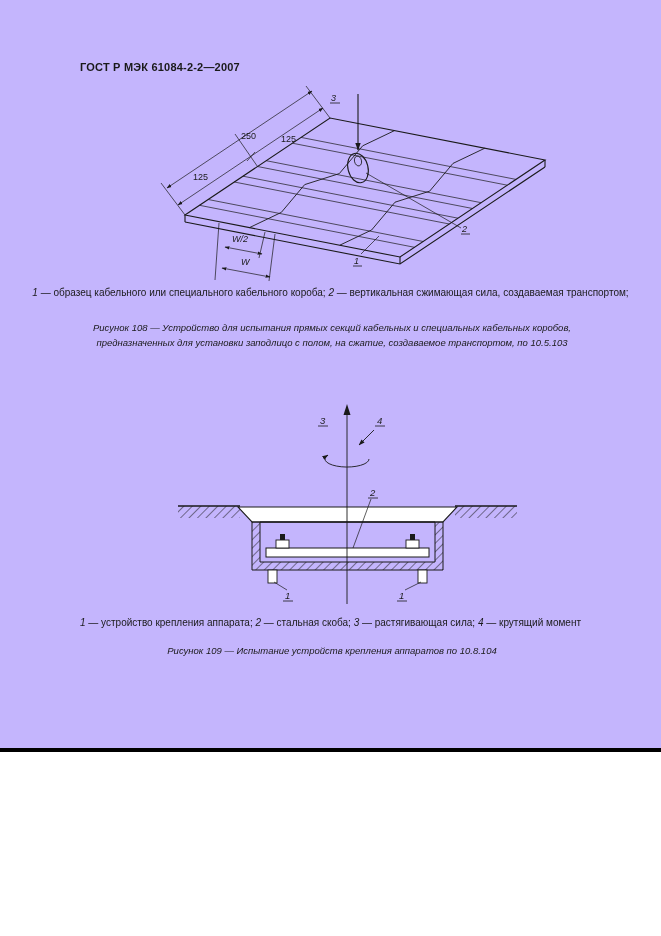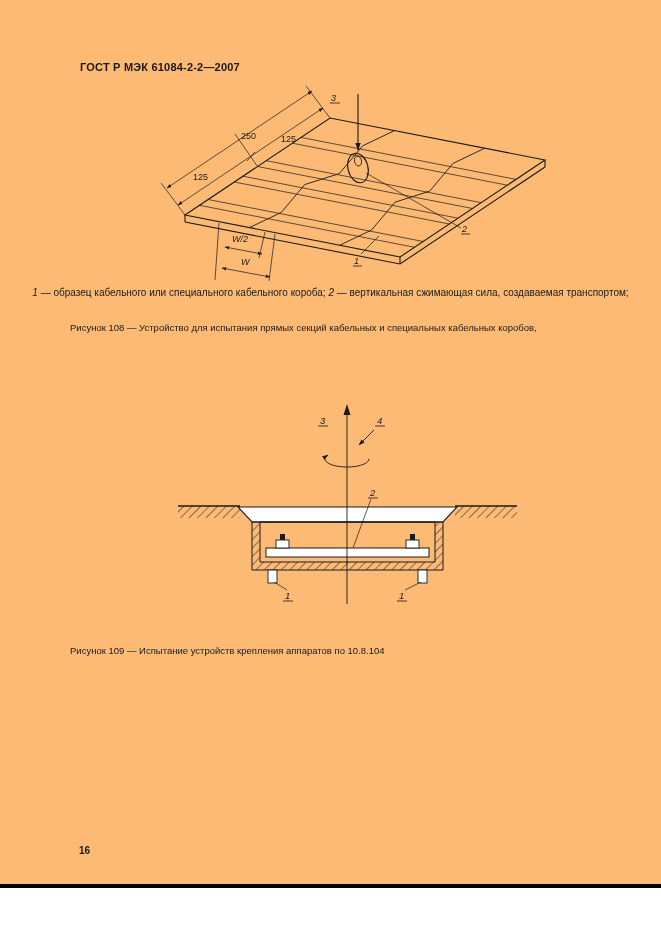--- a/index.html
+++ b/index.html
@@ -1,28 +1,28 @@
 <!DOCTYPE html>
 <html><head>
 <meta charset="utf-8">
 <style>
   * { margin:0; padding:0; box-sizing:border-box; }
   html,body { background:#fff; }
   .page {
-    position:relative; width:661px; height:888px; background:#fdba74;
+    position:relative; width:661px; height:752px; background:#c4b5fd;
     font-family:"Liberation Sans", sans-serif; color:#1a1a1a; overflow:hidden;
   }
   .header { position:absolute; left:80px; top:61px; font-size:11px; font-weight:bold; letter-spacing:.2px; }
   .fig { position:absolute; }
   .fig108 { left:135px; top:82px; width:430px; height:210px; }
   .fig109 { left:160px; top:402px; width:360px; height:215px; }
   .legend { position:absolute; left:30px; right:30px; text-align:center; font-size:10px; line-height:12.5px; }
   .legend108 { top:287px; }
   .legend109 { top:617px; }
-  .caption { position:absolute; left:70px; right:55px; font-size:9.5px; line-height:14.5px; }
+  .caption { position:absolute; left:58px; right:55px; text-align:center; font-size:9.5px; line-height:14.5px;font-style:italic; }
   .caption108 { top:321px; }
   .caption109 { top:644px; }
   .page-number { position:absolute; left:79px; top:845px; font-size:10px;font-weight:bold; }
   .bottom-edge { position:absolute; left:0; bottom:0; width:100%; height:4px; background:#000; }
   svg text { font-family:"Liberation Sans", sans-serif; }
 </style>
 </head>
 <body>
 
 <div class="page">
@@ -101,20 +101,21 @@
       <line x1="218" y1="184" x2="227" y2="184"></line>
     </g>
   </svg>
 
   <div class="legend legend108">
     <div><i>1</i><span> — образец кабельного или специального кабельного короба; </span><i>2</i><span> — вертикальная сжимающая сила, создаваемая транспортом;</span></div>
   </div>
 
   <div class="caption caption108">
     <div>Рисунок 108 — Устройство для испытания прямых секций кабельных и специальных кабельных коробов,</div>
+    <div>предназначенных для установки заподлицо с полом, на сжатие, создаваемое транспортом, по 10.5.103</div>
   </div>
 
   <svg class="fig fig109" viewBox="0 0 360 215">
     <defs>
       <marker id="arr2" viewBox="0 0 10 10" refX="9" refY="5" markerWidth="7" markerHeight="7" orient="auto-start-reverse">
         <path d="M0,1.5 L10,5 L0,8.5 z" fill="#1a1a1a"></path>
       </marker>
       <pattern id="hatch" width="6" height="6" patternUnits="userSpaceOnUse" patternTransform="rotate(45)">
         <line x1="0" y1="0" x2="0" y2="6" stroke="#1a1a1a" stroke-width="1"></line>
       </pattern>
@@ -169,20 +170,23 @@
     </g>
     <g stroke="#1a1a1a" stroke-width="0.8">
       <line x1="158" y1="24" x2="168" y2="24"></line>
       <line x1="215" y1="24" x2="225" y2="24"></line>
       <line x1="208" y1="96" x2="218" y2="96"></line>
       <line x1="123" y1="199" x2="133" y2="199"></line>
       <line x1="237" y1="199" x2="247" y2="199"></line>
     </g>
   </svg>
 
+  <div class="legend legend109">
+    <div><i>1</i><span> — устройство крепления аппарата; </span><i>2</i><span> — стальная скоба; </span><i>3</i><span> — растягивающая сила; </span><i>4</i><span> — крутящий момент</span></div>
+  </div>
 
   <div class="caption caption109">
     <div>Рисунок 109 — Испытание устройств крепления аппаратов по 10.8.104</div>
   </div>
 
   <div class="page-number">16</div>
   <div class="bottom-edge"></div>
 </div>
 
 </body></html>

